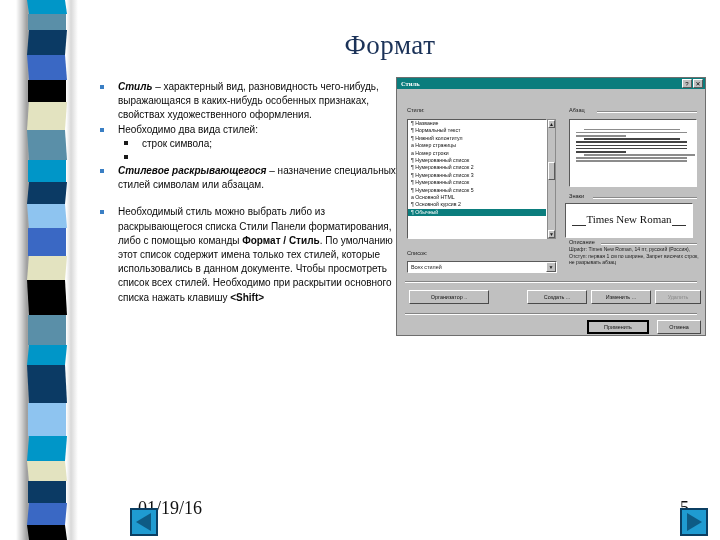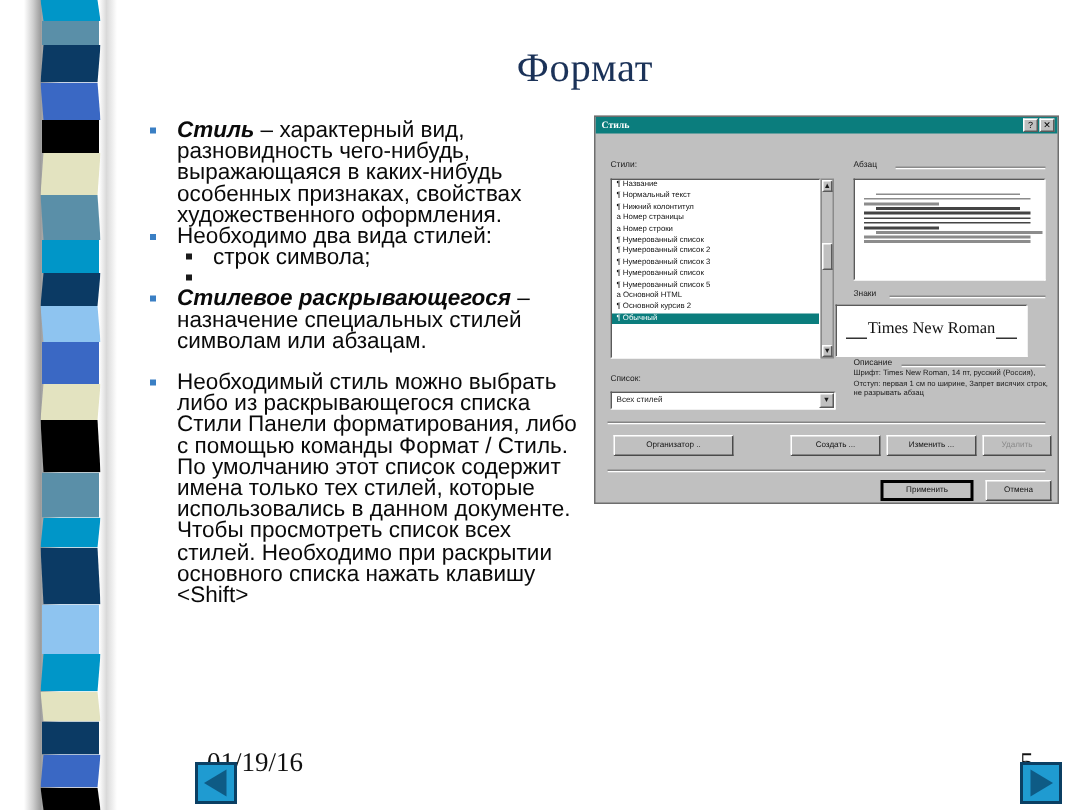--- a/index.html
+++ b/index.html
@@ -55,21 +55,21 @@
     color: #1b3258;
     letter-spacing: 0.5px;
   }
 
   
   #body-text {
     position: absolute;
     left: 96px;
     top: 80px;
     width: 300px;
-    font-size: 15px;
+    font-size: 10px;
     line-height: 14.2px;
     color: #0a0a0a;
   }
   .lvl1 {
     position: relative;
     padding-left: 22px;
     margin-bottom: 0px;
   }
   .lvl1 > .bul {
     position: absolute;
@@ -87,21 +87,21 @@
   .lvl2 > .bul {
     position: absolute;
     left: 28px;
     top: 4px;
     width: 4px;
     height: 4px;
     background: #1a1a1a;
   }
   .gap { height: 13px; }
   b.i { font-style: italic; font-weight: bold; }
-  b.n { font-weight: normal; }
+  b.n { font-weight: bold; }
 
   
   #dlg-shot {
     position: absolute;
     left: 396px;
     top: 77px;
     width: 310px;
     height: 259px;
     background: #c0c0c0;
     border: 1px solid #6e6e6e;
@@ -198,21 +198,21 @@
   .combo .dd {
     position: absolute; right: 0; top: 0; width: 10px; height: 10px;
     background: #c0c0c0;
     border-top: 1px solid #fff; border-left: 1px solid #fff;
     border-right: 1px solid #5a5a5a; border-bottom: 1px solid #5a5a5a;
     font-size: 5px; line-height: 9px; text-align: center;
     box-sizing: border-box;
   }
 
   .prev-para { top: 30px; left: 172px; width: 128px; height: 68px; }
-  .prev-char { top: 114px; left: 160px; width: 128px; height: 35px; }
+  .prev-char { top: 114px; left: 168px; width: 128px; height: 35px; }
   .prev-char .fname {
     font-family: "Liberation Serif", serif;
     font-size: 11px;
     text-align: center;
     margin-top: 9px;
     color: #111;
   }
   .prev-char .ln {
     position: absolute; bottom: 11px; height: 1px; background: #333; width: 14px;
   }

